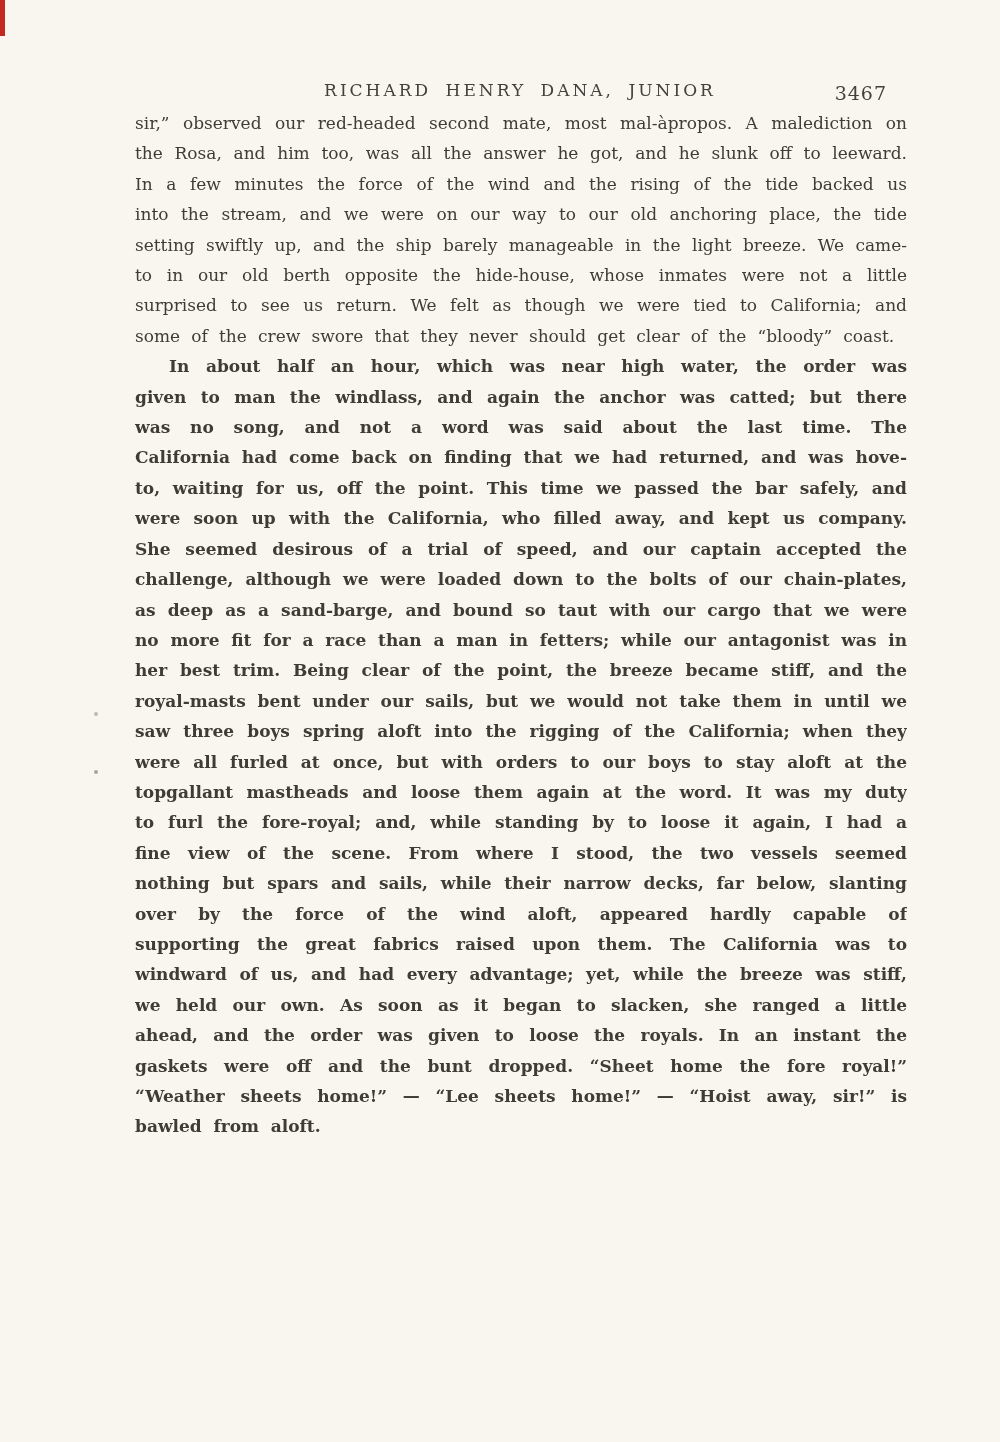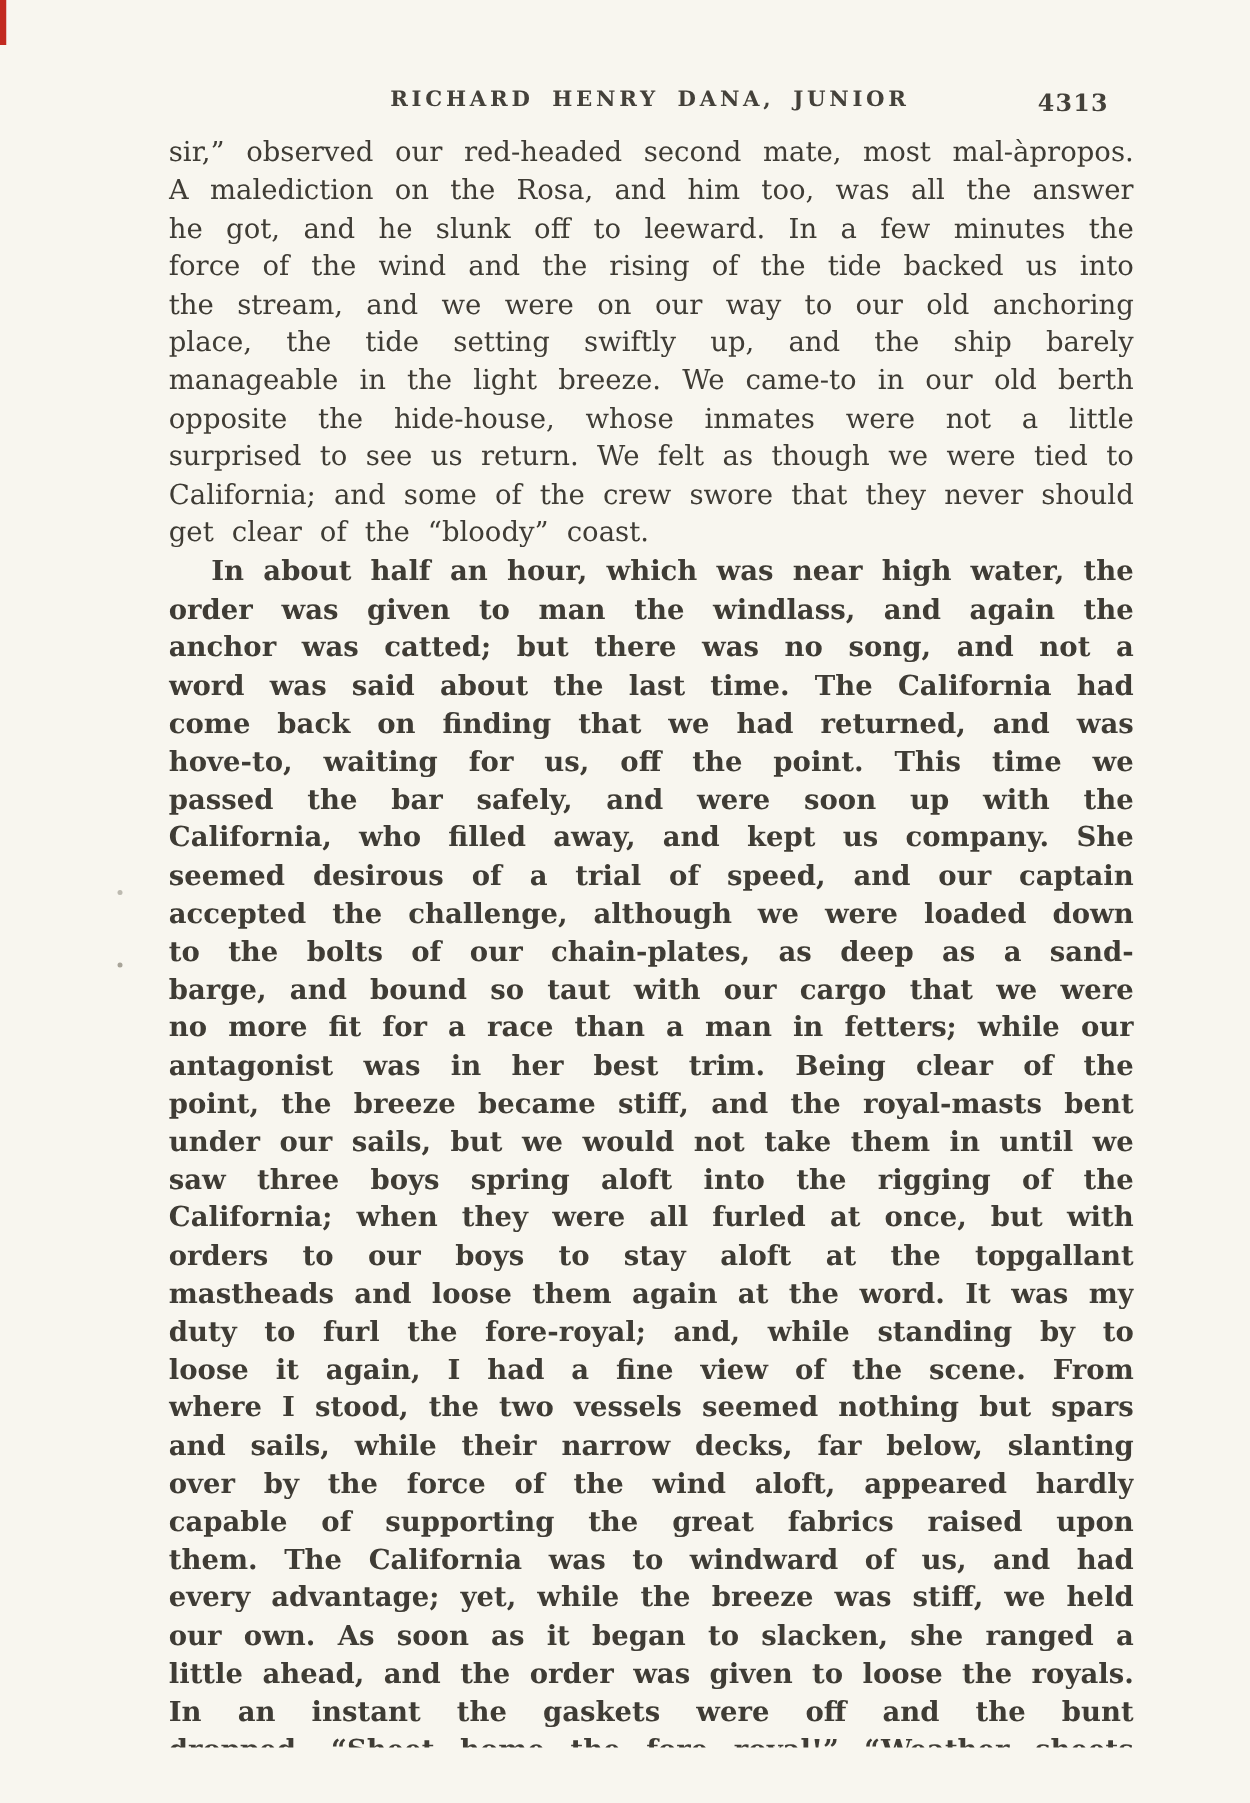--- a/index.html
+++ b/index.html
@@ -20,24 +20,23 @@
     position: absolute;
     left: 0;
     top: 0;
     width: 5px;
     height: 36px;
     background: #c22a20;
   }
   .header {
     position: absolute;
     left: 135px;
-    top: 70px;
+    top: 80px;
     width: 770px;
     height: 30px;
-    font-weight: bold;
   }
   .running-title {
     display: block;
     text-align: center;
     font-size: 17px;
     letter-spacing: 3px;
     word-spacing: 6px;
     color: #44413a;
   }
   .page-number {
@@ -51,21 +50,21 @@
   .body-text {
     position: absolute;
     left: 135px;
     top: 108px;
     width: 772px;
     height: 1290px;
     overflow: hidden;
   }
   p.para {
     margin: 0;
-    font-size: 22px;
+    font-size: 17px;
     line-height: 30.4px;
     text-align: justify;
     word-spacing: 0.34em;
     color: #3f3c35;
   }
   p.para.indented {
     text-indent: 34px;
     font-weight: bold;
   }
   .margin-speck {
@@ -80,21 +79,21 @@
 </style>
 </head>
 <body>
 
 <div class="page">
 
   <div class="scan-red-mark"></div>
 
   <div class="header">
     <span class="running-title">RICHARD HENRY DANA, JUNIOR</span>
-    <span class="page-number">4313</span>
+    <span class="page-number">3467</span>
   </div>
 
   <div class="body-text">
     <p class="para">sir,” observed our red-headed second mate, most mal-àpropos. A malediction on the Rosa, and him too, was all the answer he got, and he slunk off to leeward. In a few minutes the force of the wind and the rising of the tide backed us into the stream, and we were on our way to our old anchoring place, the tide setting swiftly up, and the ship barely manageable in the light breeze. We came-to in our old berth opposite the hide-house, whose inmates were not a little surprised to see us return. We felt as though we were tied to California; and some of the crew swore that they never should get clear of the “bloody” coast.</p>
     <p class="para indented">In about half an hour, which was near high water, the order was given to man the windlass, and again the anchor was catted; but there was no song, and not a word was said about the last time. The California had come back on finding that we had returned, and was hove-to, waiting for us, off the point. This time we passed the bar safely, and were soon up with the California, who filled away, and kept us company. She seemed desirous of a trial of speed, and our captain accepted the challenge, although we were loaded down to the bolts of our chain-plates, as deep as a sand-barge, and bound so taut with our cargo that we were no more fit for a race than a man in fetters; while our antagonist was in her best trim. Being clear of the point, the breeze became stiff, and the royal-masts bent under our sails, but we would not take them in until we saw three boys spring aloft into the rigging of the California; when they were all furled at once, but with orders to our boys to stay aloft at the topgallant mastheads and loose them again at the word. It was my duty to furl the fore-royal; and, while standing by to loose it again, I had a fine view of the scene. From where I stood, the two vessels seemed nothing but spars and sails, while their narrow decks, far below, slanting over by the force of the wind aloft, appeared hardly capable of supporting the great fabrics raised upon them. The California was to windward of us, and had every advantage; yet, while the breeze was stiff, we held our own. As soon as it began to slacken, she ranged a little ahead, and the order was given to loose the royals. In an instant the gaskets were off and the bunt dropped. “Sheet home the fore royal!” “Weather sheets home!” — “Lee sheets home!” — “Hoist away, sir!” is bawled from aloft.</p>
   </div>
 
   <span class="margin-speck speck-1"></span>
   <span class="margin-speck speck-2"></span>
 

